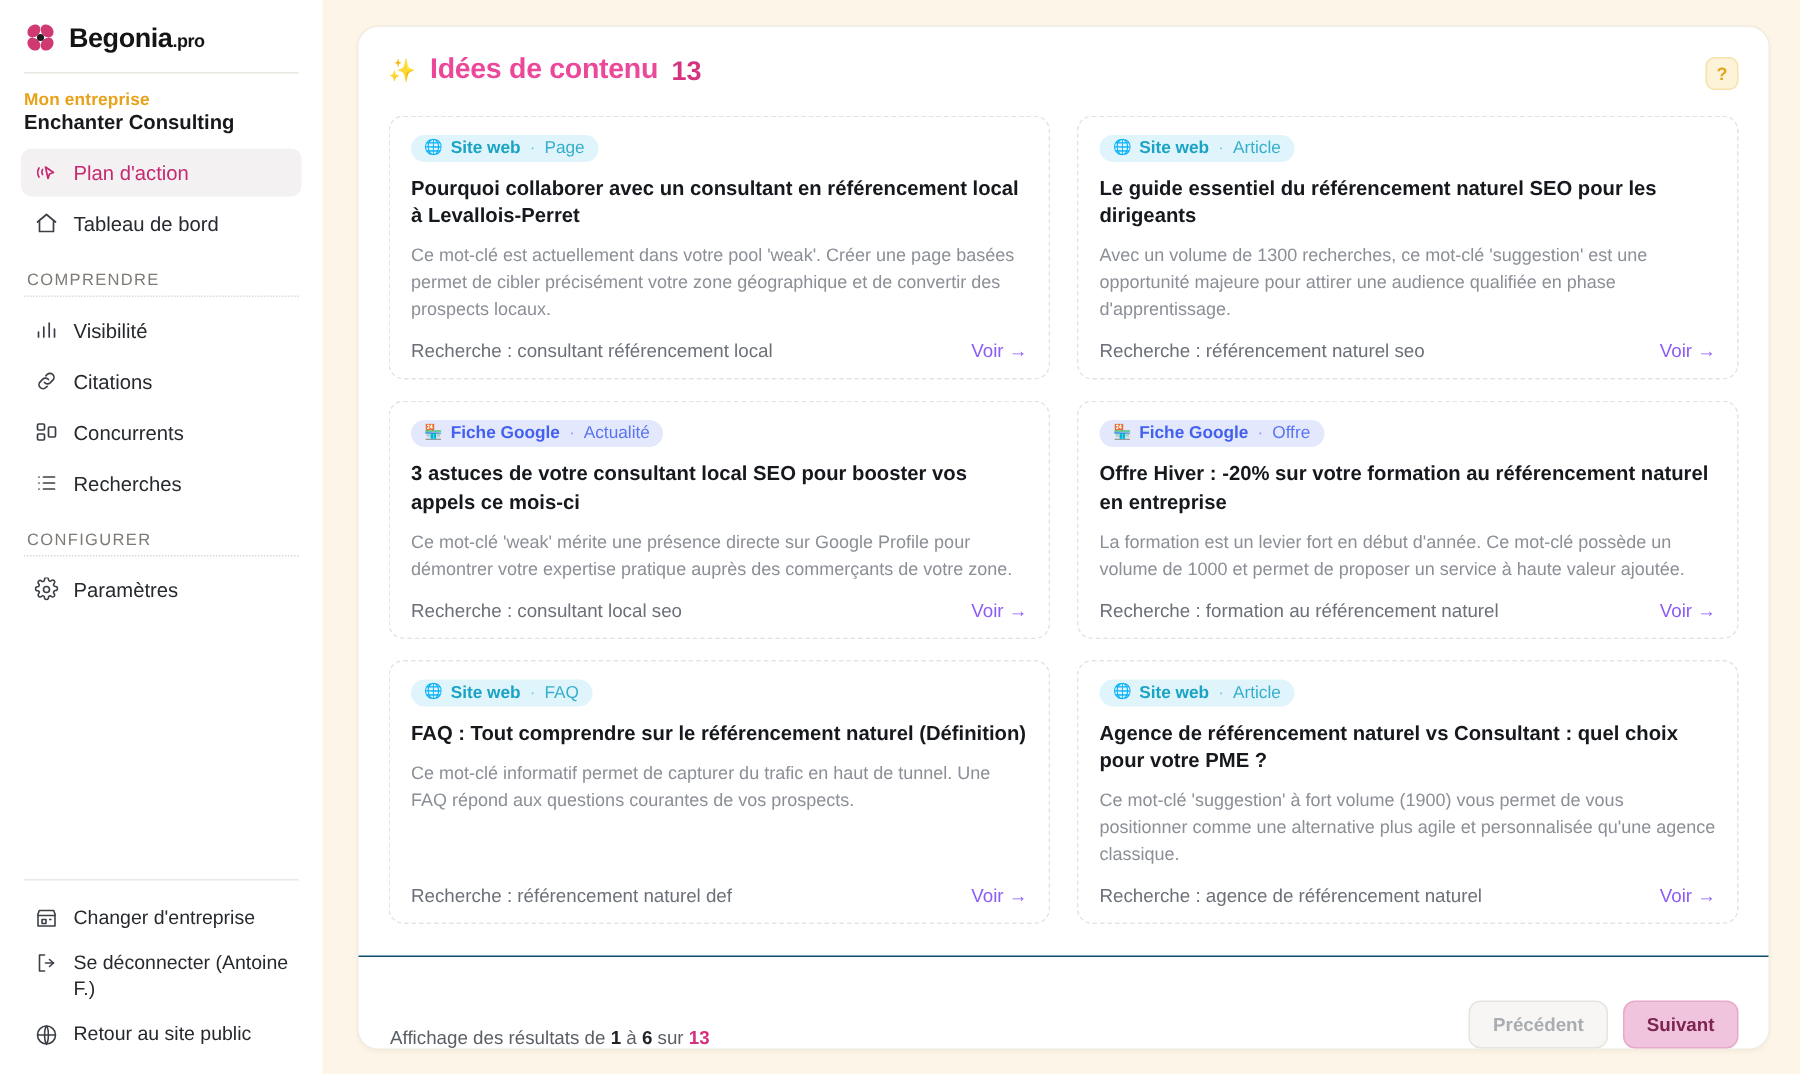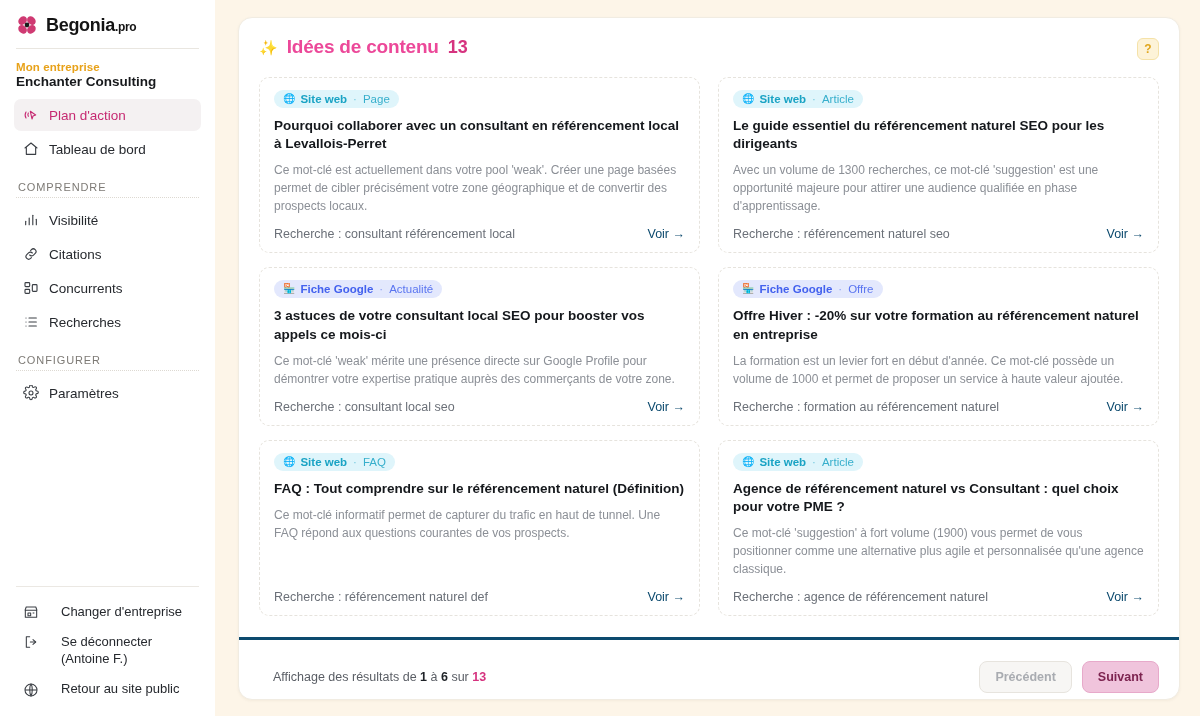--- a/index.html
+++ b/index.html
@@ -126,21 +126,21 @@
   .sidebar-footer {
     padding-bottom: 12px;
   }
   .sidebar-footer .top-rule {
     border-top: 1px solid #ebe8e3;
     margin: 0 2px 10px 2px;
   }
   .foot-item {
     display: flex;
     align-items: flex-start;
-    gap: 22px;
+    gap: 10px;
     padding: 6px 8px;
     border-radius: 7px;
     font-size: 13px;
     color: #26292e;
     cursor: pointer;
     line-height: 1.35;
   }
   .foot-item .ico {
     width: 17px; height: 17px; flex: 0 0 17px;
     margin-top: 1px;
@@ -263,31 +263,31 @@
     align-items: flex-end;
     justify-content: space-between;
     gap: 10px;
   }
   .card-kw {
     font-size: 12.5px;
     color: #6b7078;
   }
   .card-link {
     font-size: 12.5px;
-    color: #0c4a6e;
+    color: #8b5cf6;
     white-space: nowrap;
     cursor: pointer;
   }
 
   .panel-foot {
-    border-top: 3px solid #0c4a6e;
+    border-top: 1px solid #0c4a6e;
     margin: 4px -20px 0 -20px;
-    padding: 14px 20px 0 34px;
-    display: flex;
-    align-items: center;
+    padding: 14px 20px 0 21px;
+    display: flex;
+    align-items: flex-end;
     justify-content: space-between;
     height: 62px;
   }
   .results-text {
     font-size: 12.5px;
     color: #5a5e65;
   }
   .results-text b { color: #1f2328; }
   .results-text .total { color: #d6337f; font-weight: bold; }
 

